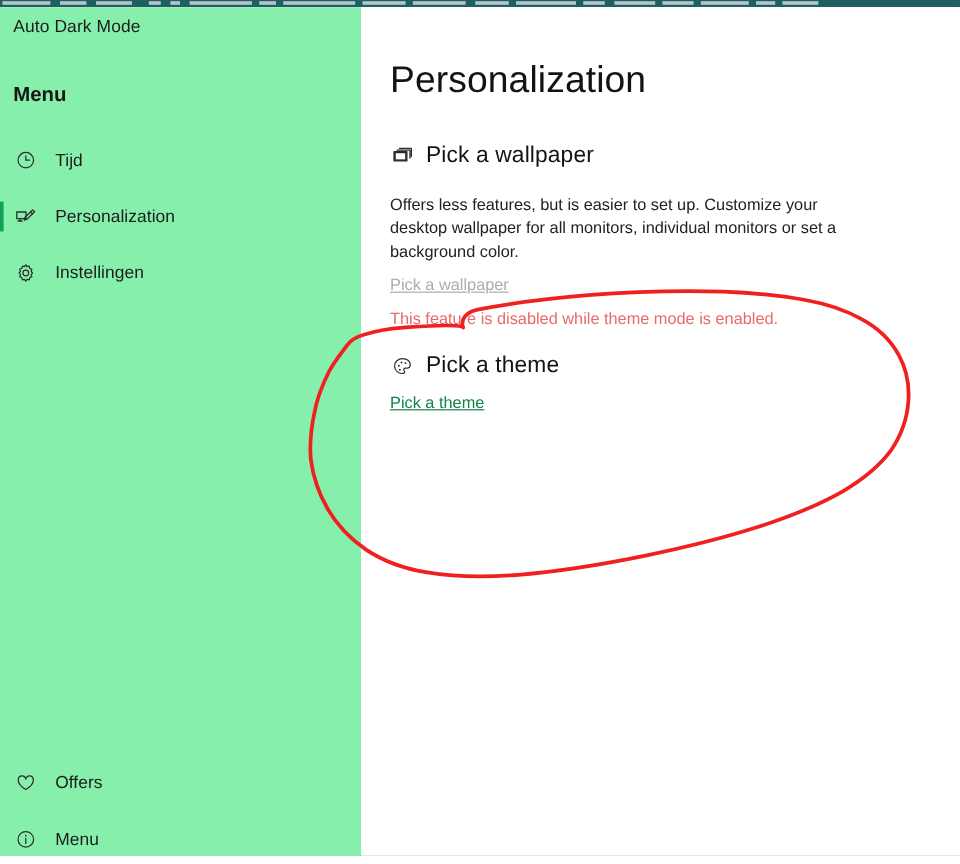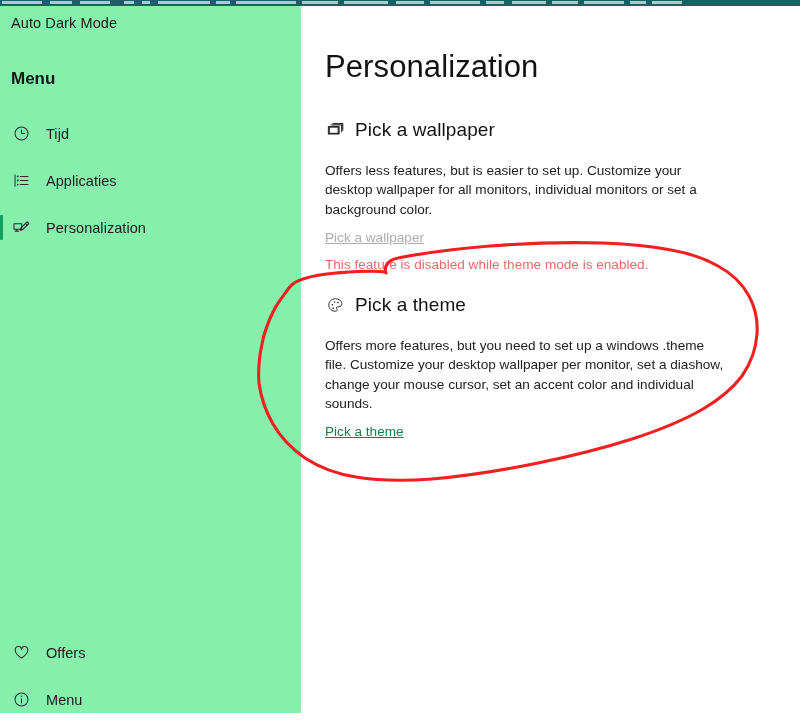--- a/index.html
+++ b/index.html
@@ -251,47 +251,44 @@
         <span class="nav-icon">
           <svg width="17" height="17" viewBox="0 0 20 20" fill="none" stroke="currentColor" stroke-width="1.2">
             <circle cx="10" cy="10" r="7.6"></circle>
               <path d="M10 5.3V10h4"></path>
           </svg>
         </span>
         <span class="nav-label">Tijd</span>
       </div>
 
 
-      <div class="nav-item">
-
-        <span class="nav-icon">
-          <svg width="17" height="17" viewBox="0 0 20 20" fill="none" stroke="currentColor" stroke-width="1.2" stroke-linecap="round">
-            <path d="M2.4 3.2v13.6"></path>
-            <circle cx="5.6" cy="5.2" r="1.1" fill="currentColor" stroke="none"></circle>
-            <circle cx="5.6" cy="10" r="1.1" fill="currentColor" stroke="none"></circle>
-            <circle cx="5.6" cy="14.8" r="1.1" fill="currentColor" stroke="none"></circle>
-            <path d="M8.6 5.2h9M8.6 10h9M8.6 14.8h9"></path>
-          </svg>
-        </span>
-        <span class="nav-label">Applicaties</span>
-      </div>
 
       <div class="nav-item selected">
         <span class="sel-bar"></span>
         <span class="nav-icon">
           <svg width="18" height="18" viewBox="0 0 20 20" fill="none" stroke="currentColor" stroke-width="1.2" stroke-linejoin="round">
             <path d="M2.2 5.2h8.6v6.2H2.2z"></path>
             <path d="M5.2 11.4v2.1M3 13.5h4.6"></path>
             <path d="M16.8 3.2 9.9 10l-.7 2.6 2.6-.8 6.9-6.8z"></path>
             <path d="M14.9 5.1 16.9 7"></path>
           </svg>
         </span>
         <span class="nav-label">Personalization</span>
       </div>
 
+      <div class="nav-item">
+
+        <span class="nav-icon">
+          <svg width="17" height="17" viewBox="0 0 20 20" fill="none" stroke="currentColor" stroke-width="1.15" stroke-linejoin="round">
+            <circle cx="10" cy="10" r="2.8"></circle>
+            <path d="M10 1.9l1.2 1.9 2.2-.5.5 2.2 2.1.8-.9 2.1 1.5 1.6-1.5 1.6.9 2.1-2.1.8-.5 2.2-2.2-.5L10 18.1l-1.2-1.9-2.2.5-.5-2.2-2.1-.8.9-2.1L3.4 10l1.5-1.6-.9-2.1 2.1-.8.5-2.2 2.2.5z"></path>
+          </svg>
+        </span>
+        <span class="nav-label">Instellingen</span>
+      </div>
 
     </div>
 
     <div id="nav-bottom" class="nav-list">
 
       <div class="nav-item">
 
         <span class="nav-icon">
           <svg width="17" height="17" viewBox="0 0 20 20" fill="none" stroke="currentColor" stroke-width="1.2" stroke-linejoin="round">
             <path d="M10 16.4S2.6 11.9 2.6 7.3a3.6 3.6 0 0 1 7.4-1.2 3.6 3.6 0 0 1 7.4 1.2c0 4.6-7.4 9.1-7.4 9.1z"></path>
@@ -359,21 +356,20 @@
           <svg width="17" height="17" viewBox="0 0 20 20" fill="none" stroke="currentColor" stroke-width="1.15" stroke-linejoin="round">
             <path d="M10 2.1c-4.4 0-7.9 3.3-7.9 7.5 0 4.1 3.5 7.2 7.9 7.2 1.2 0 2-.7 2-1.7 0-.5-.2-.9-.5-1.2-.3-.3-.4-.6-.4-1 0-.8.7-1.4 1.5-1.4h1.4c2 0 3.5-1.5 3.5-3.6 0-3.3-3.3-5.8-7.5-5.8z"></path>
             <circle cx="6.3" cy="9.1" r=".95" fill="currentColor" stroke="none"></circle>
             <circle cx="8.9" cy="5.9" r=".95" fill="currentColor" stroke="none"></circle>
             <circle cx="12.8" cy="6.6" r=".95" fill="currentColor" stroke="none"></circle>
             <circle cx="7.3" cy="13.1" r=".95" fill="currentColor" stroke="none"></circle>
           </svg>
         </span>
         <span class="section-title">Pick a theme</span>
       </div>
-      <div class="section-desc">Offers more features, but you need to set up a windows .theme file. Customize your desktop wallpaper per monitor, set a diashow, change your mouse cursor, set an accent color and individual sounds.</div>
       <a class="section-link enabled">Pick a theme</a>
     </div>
 
   </div>
 </div>
 
 <svg id="annotation" viewBox="0 0 800 720">
   <path d="M385 272
            C 372 270, 350 272, 336 273
            C 322 274, 312 276, 303 279

